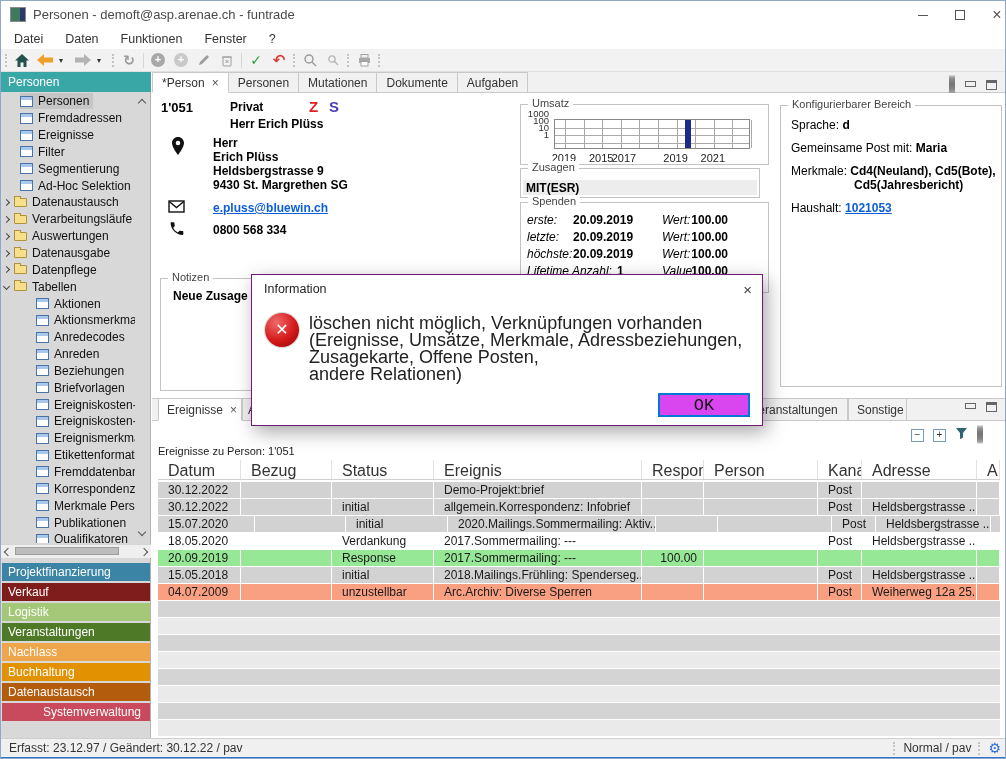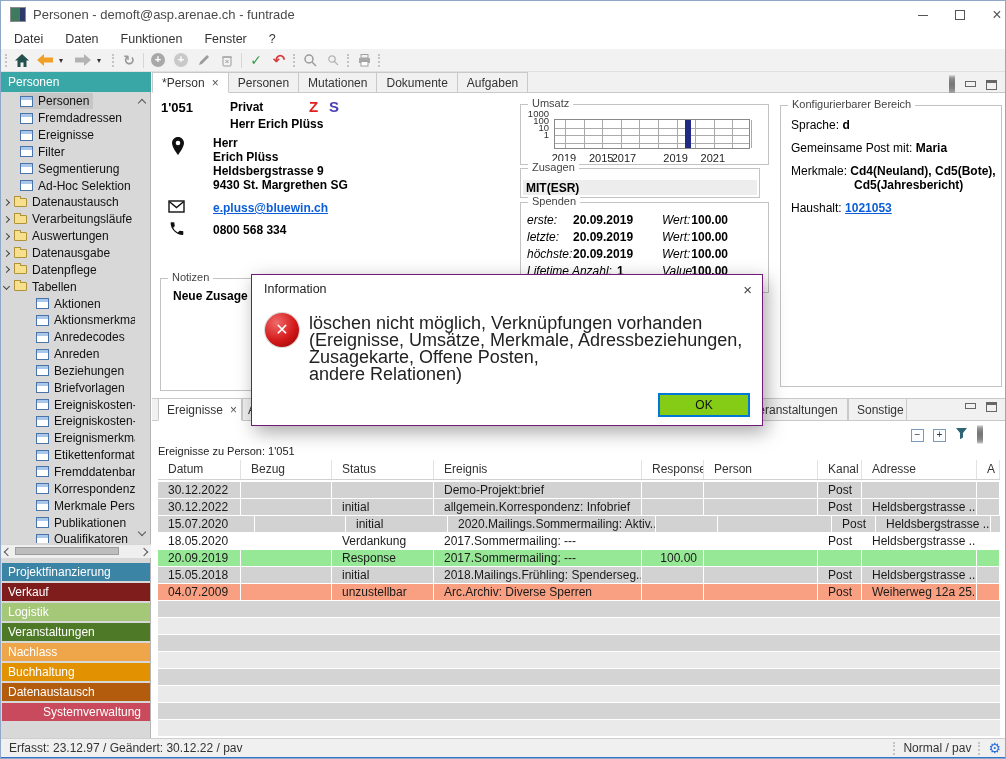--- a/index.html
+++ b/index.html
@@ -100,38 +100,38 @@
   #gb-konfig{left:779px;top:104px;width:222px;height:282px;}
   .k-row{position:absolute;left:10px;font-size:12px;white-space:nowrap;}
 
   
   #dialog{left:250px;top:273px;width:512px;height:152px;background:#fff;border:1px solid #701a75;box-shadow:4px 6px 18px rgba(0,0,0,.35);z-index:50;}
   #dlg-titlebar{position:absolute;left:0;top:0;right:0;height:28px;display:flex;align-items:center;padding:0 10px 0 12px;font-size:12.5px;color:#222;}
   #dlg-close{margin-left:auto;font-size:15px;color:#444;}
   #error-icon{position:absolute;left:13px;top:38px;width:34px;height:34px;border-radius:50%;background:radial-gradient(circle at 34% 28%,#ef6a6a,#d41a1a 55%,#8f0000);box-shadow:0 0 0 1px #d6d6d6;display:flex;align-items:center;justify-content:center;}
   #error-icon span{color:#fff;font-weight:bold;font-size:16px;line-height:16px;}
   #dlg-msg{position:absolute;left:57px;top:40px;right:14px;font-size:18px;color:#222;line-height:17px;}
-  #dlg-ok{position:absolute;right:12px;bottom:8px;width:92px;height:24px;background:#84cc16;border:2px solid #0078d7;font-size:12px;color:#111;}
+  #dlg-ok{position:absolute;right:12px;bottom:8px;width:92px;height:24px;background:#d946ef;border:2px solid #0078d7;font-size:17px;color:#111;font-family:Liberation Mono, monospace;}
 
   
   #events-panel{left:151px;top:397px;width:855px;height:340px;background:#fff;}
   #events-tabbar{left:151px;top:397px;width:855px;height:23px;background:#f1f1f1;border-top:1px solid #c9c9c9;border-bottom:1px solid #c9c9c9;}
   .etab{position:absolute;top:397px;height:23px;display:flex;align-items:center;padding:0 8px;font-size:12px;color:#333;background:#f1f1f1;border:1px solid #c9c9c9;white-space:nowrap;overflow:hidden;}
   .etab.active{background:#fff;border-bottom:1px solid #fff;}
   #etab-0{left:157px;width:84px;}
   #etab-1{left:241px;width:60px;padding-left:5px;}
   #etab-2{left:741px;width:106px;}
   #etab-3{left:847px;width:59px;}
   .epanel-icons{position:absolute;right:8px;top:401px;display:flex;align-items:center;gap:10px;}
   #events-tools{position:absolute;left:910px;top:425px;display:flex;align-items:center;gap:9px;}
   .sqbtn{width:13px;height:13px;border:1px solid #7a9ab8;background:#fbfdff;font-size:10px;line-height:10px;text-align:center;color:#333;}
   #events-caption{left:157px;top:444px;font-size:11px;color:#222;}
   #events-table{left:157px;top:459px;width:842px;height:277px;overflow:hidden;}
   .thead{display:flex;height:20px;border-bottom:1px solid #d0d0d0;}
-  .th{font-size:12px;color:#333;padding:2px 0 0 10px;border-right:1px solid #e2e2e2;white-space:nowrap;overflow:hidden;}
+  .th{font-size:16px;color:#333;padding:2px 0 0 10px;border-right:1px solid #e2e2e2;white-space:nowrap;overflow:hidden;}
   .trow{position:absolute;left:0;display:flex;height:16px;margin-bottom:1px;}
   .td{font-size:12px;color:#1a1a1a;padding:1px 0 0 10px;border-right:1px solid #fff;white-space:nowrap;overflow:hidden;}
   .td.num{text-align:right;padding-right:6px;padding-left:0;}
   .stripe{position:absolute;left:0;width:842px;height:16px;}
 
   
   #statusbar{left:0;top:737px;width:1006px;height:19px;background:#f0f0f0;border-top:1px solid #cfcfcf;display:flex;align-items:center;font-size:12px;color:#333;}
   #status-left{margin-left:8px;}
   #status-right{margin-left:auto;display:flex;align-items:center;gap:7px;margin-right:6px;}
   #gear{color:#2e6fd6;font-size:14px;font-weight:bold;}

